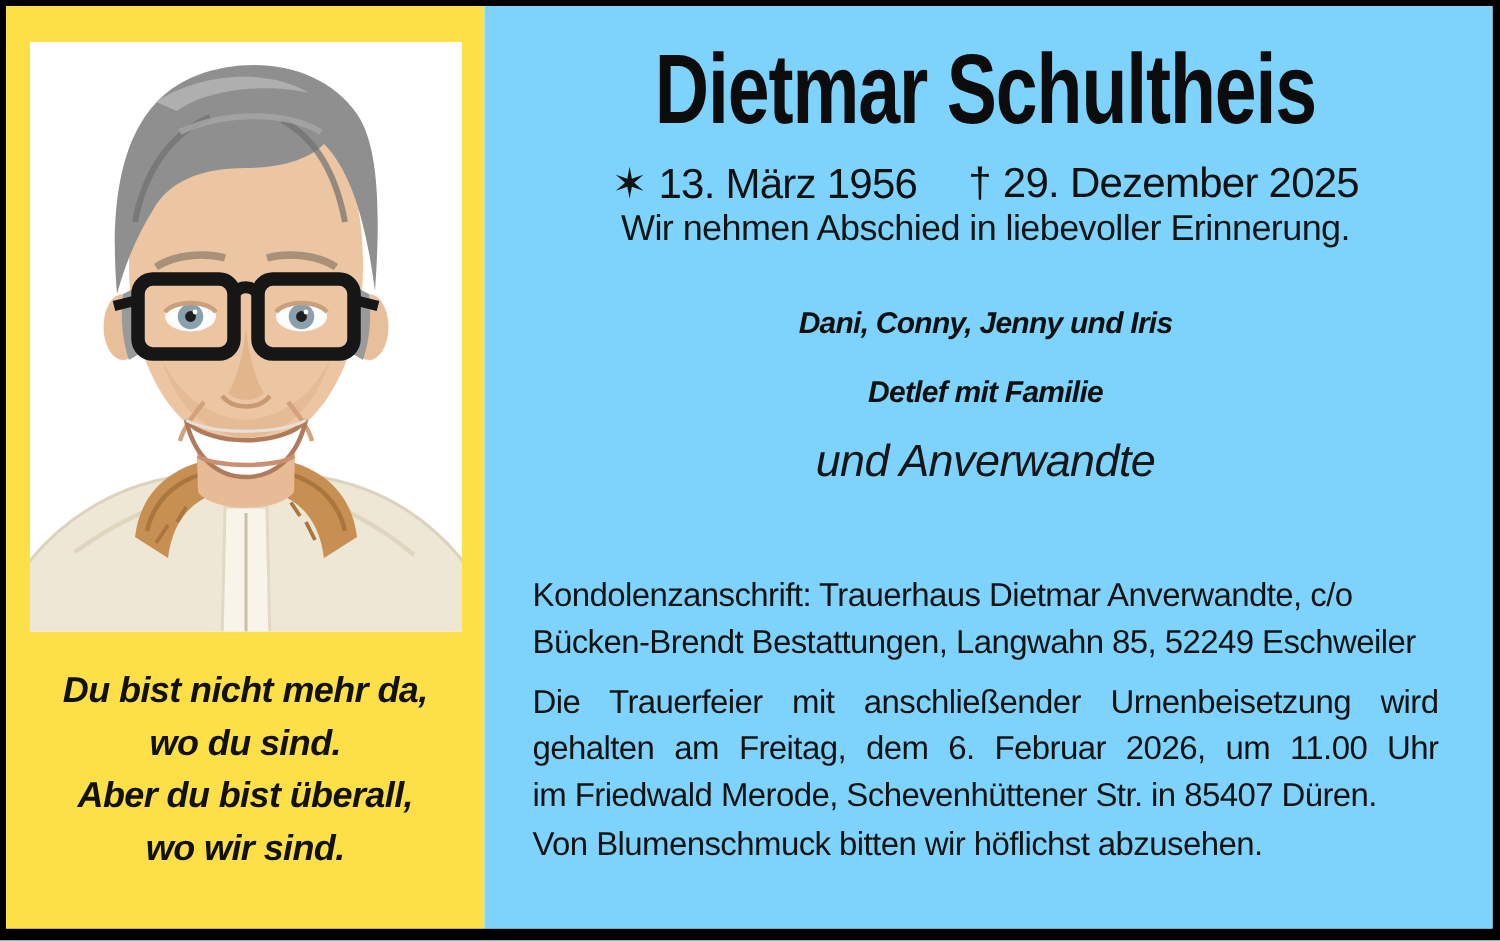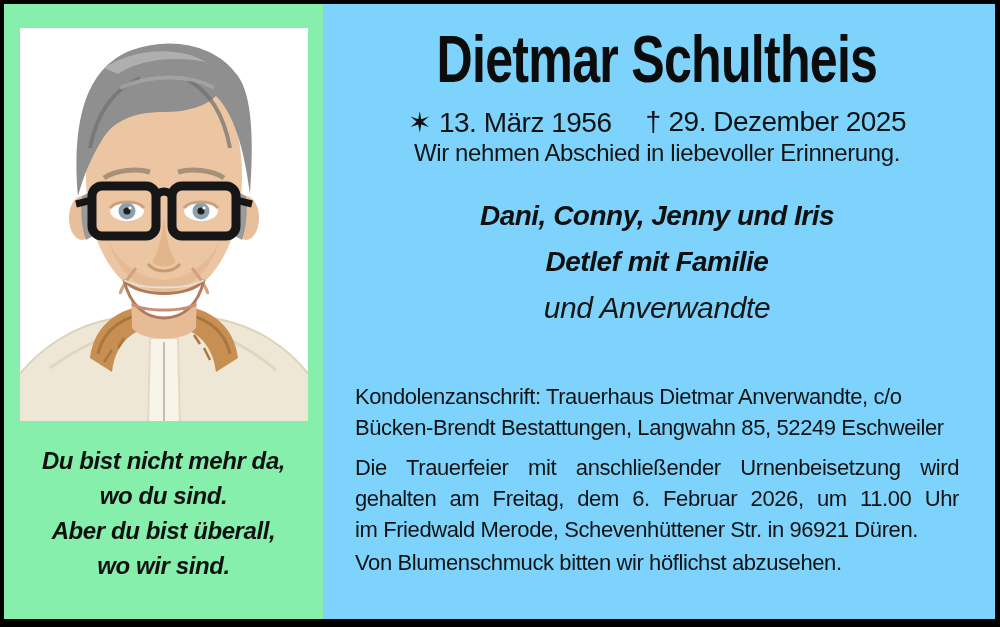--- a/index.html
+++ b/index.html
@@ -12,21 +12,21 @@
     border-left:4px solid #000;
     border-right:5px solid #000;
     border-bottom:8px solid #000;
     display:flex;
     background:#ffffff;
   }
 
   
   .left-panel {
     width:319px; min-width:319px; height:100%;
-    background:#86efac;
+    background:#fde047;
     display:flex; flex-direction:column; align-items:center;
   }
   .photo-frame {
     margin-top:24px;
     width:288px; height:393px;
     background:#ffffff;
     overflow:hidden;
   }
   .photo-frame svg { display:block; width:288px; height:393px; }
 
@@ -66,21 +66,21 @@
   .dates .sym { display:inline-block; margin-right:8px; }
 
   .intro {
     text-align:center;
     font-size:24px; letter-spacing:-0.4px;
     color:#151515;
   }
 
   .mourners { margin-top:26px; text-align:center; }
   .mourner-line {
-    font-size:28px; line-height:46px;
+    font-size:20px; line-height:46px;
     font-weight:bold; font-style:italic;
     letter-spacing:-0.5px;
     color:#101010;
   }
   .relatives-line {
     font-size:30px; line-height:46px;
     font-style:italic; font-weight:normal;
     letter-spacing:-0.4px;
     color:#161616;
   }
@@ -200,18 +200,18 @@
     </div>
 
     <div class="condolence body-text">
       <div>Kondolenzanschrift: Trauerhaus Dietmar Anverwandte, c/o</div>
       <div>Bücken-Brendt Bestattungen, Langwahn 85, 52249 Eschweiler</div>
     </div>
 
     <div class="funeral body-text">
       <div class="stretch">Die Trauerfeier mit anschließender Urnenbeisetzung wird</div>
       <div class="stretch">gehalten am Freitag, dem 6. Februar 2026, um 11.00 Uhr</div>
-      <div>im Friedwald Merode, Schevenhüttener Str. in 96921 Düren.</div>
+      <div>im Friedwald Merode, Schevenhüttener Str. in 85407 Düren.</div>
       <div class="flowers">Von Blumenschmuck bitten wir höflichst abzusehen.</div>
     </div>
 
   </div>
 </div>
 
 </body></html>

